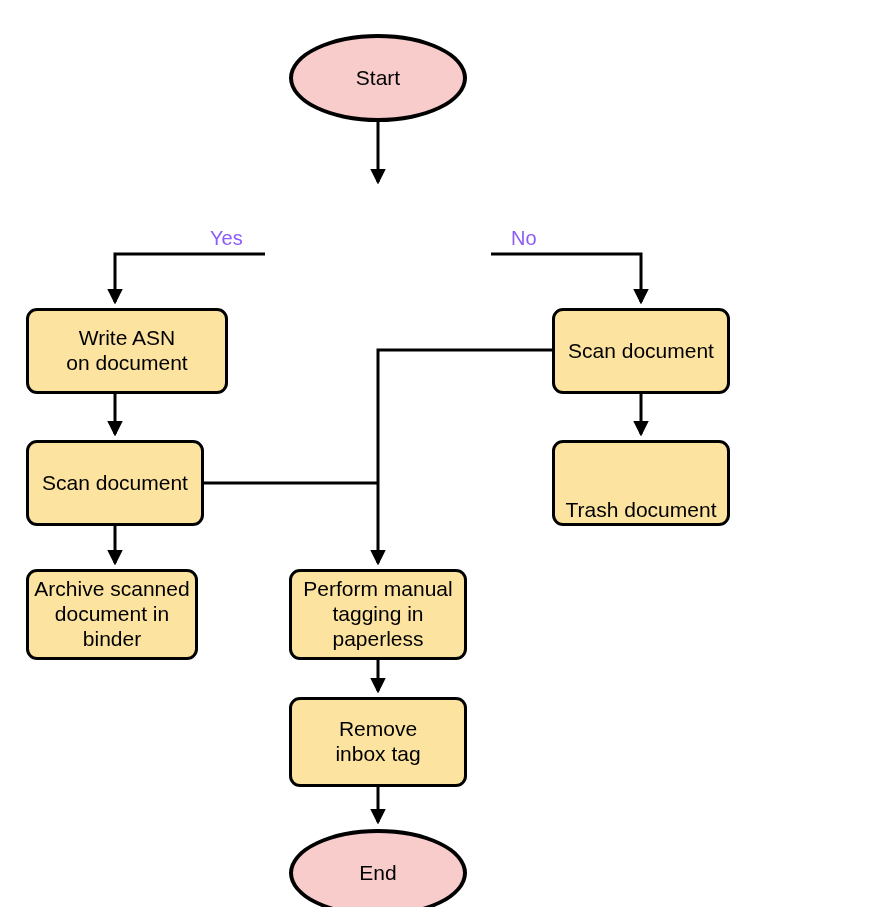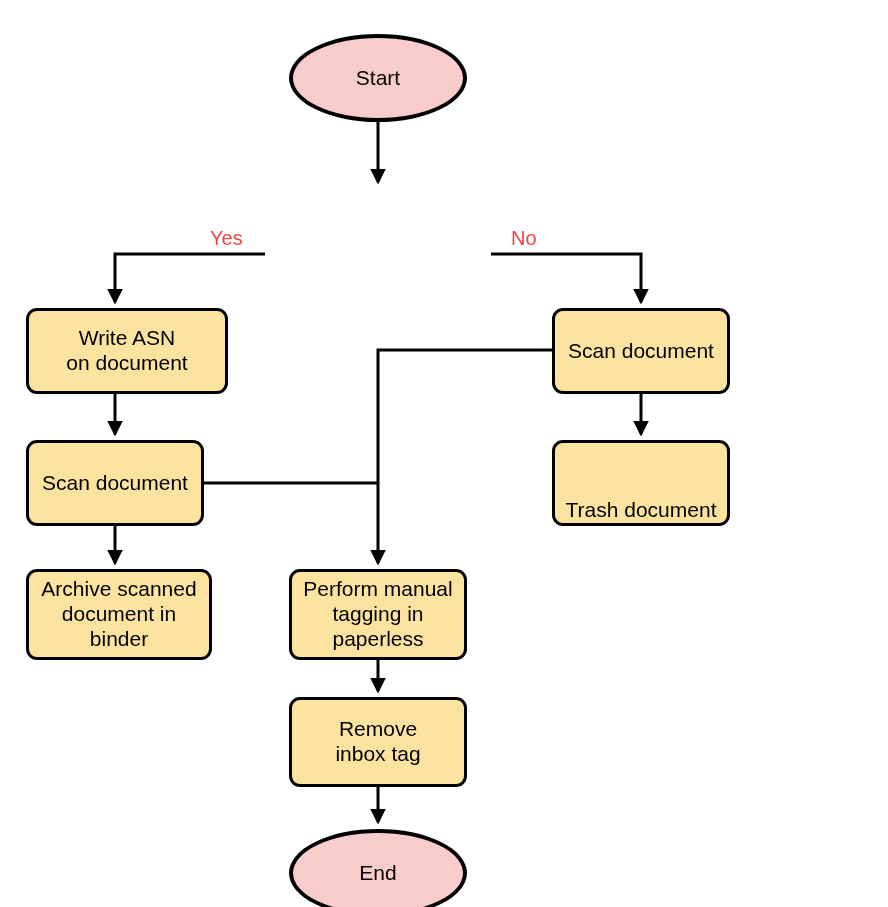--- a/index.html
+++ b/index.html
@@ -63,21 +63,21 @@
   }
   .diamond-label {
     position: relative;
     z-index: 2;
     width: 100%;
     text-align: center;
   }
   .edge-label {
     position: absolute;
     font-size: 20px;
-    color: #ef4444;
+    color: #8b5cf6;
     z-index: 4;
     white-space: nowrap;
   }
   .note {
     position: absolute;
     font-size: 20px;
     font-style: italic;
     color: #000000;
     line-height: 1.3;
     z-index: 4;
@@ -126,21 +126,21 @@
 
   <div class="node process" style="left:26px; top:292px; width:202px; height:86px; background:#fce3a0;">
     <span>Write ASN
 on document</span>
   </div>
 
   <div class="node process" style="left:26px; top:424px; width:178px; height:86px; background:#fce3a0;">
     <span>Scan document</span>
   </div>
 
-  <div class="node process" style="left:26px; top:553px; width:186px; height:91px; background:#fce3a0;">
+  <div class="node process" style="left:26px; top:553px; width:172px; height:91px; background:#fce3a0;">
     <span>Archive scanned
 document in
 binder</span>
   </div>
 
   <div class="node process" style="left:552px; top:292px; width:178px; height:86px; background:#fce3a0;">
     <span>Scan document</span>
   </div>
 
   <div class="node process" style="left:552px; top:424px; width:178px; height:86px; background:#fce3a0;align-items:flex-end;">

